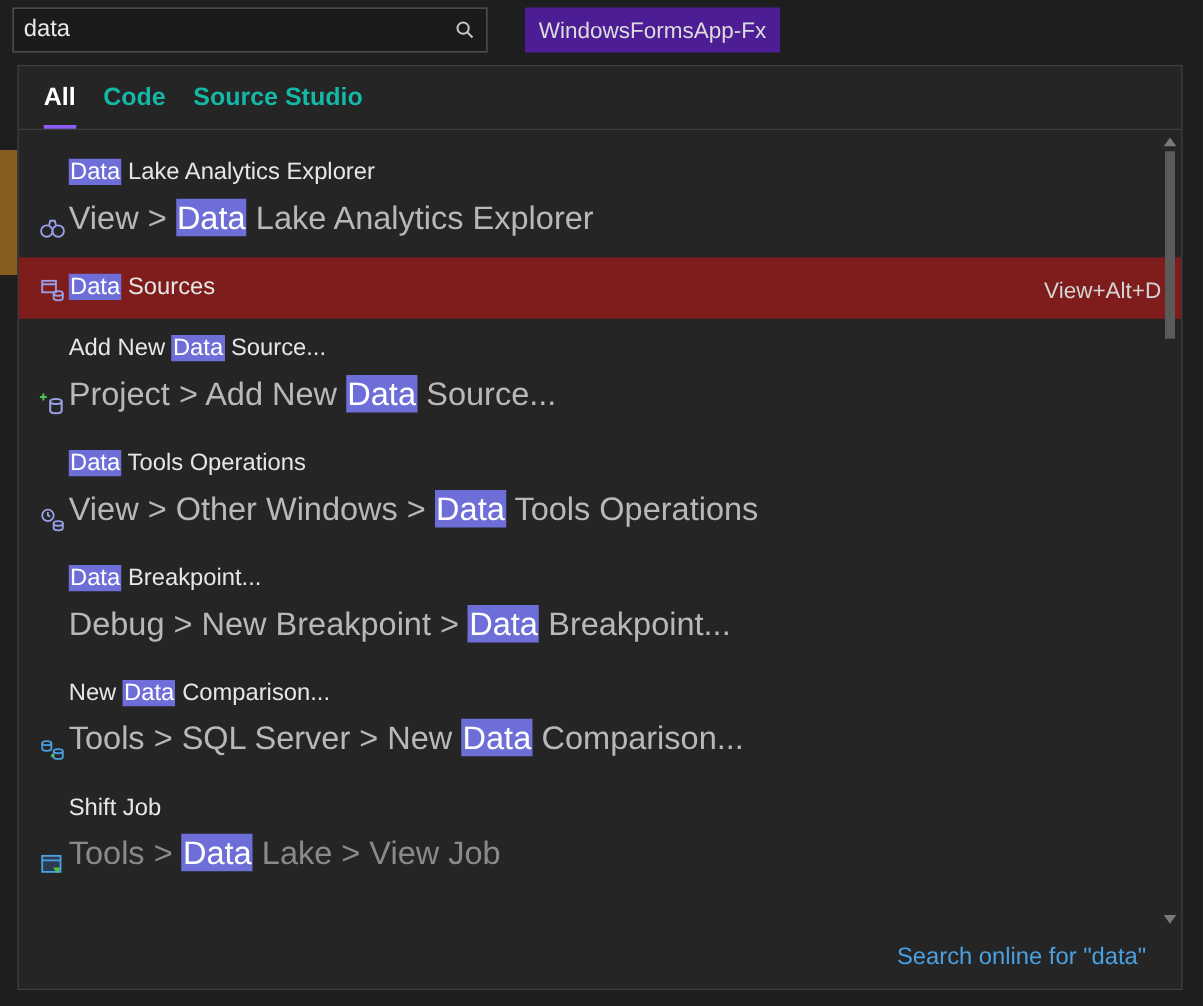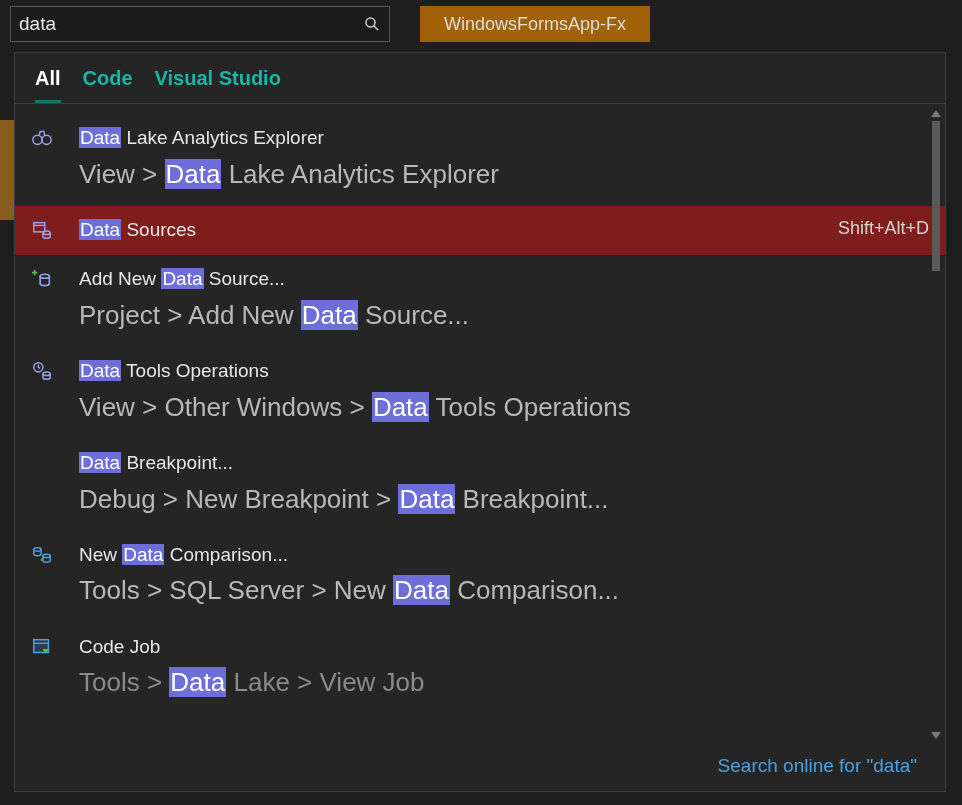--- a/index.html
+++ b/index.html
@@ -35,24 +35,24 @@
     color: #e8e8e8;
     font-size: 19px;
     font-family: inherit;
   }
   .search-icon {
     width: 18px; height: 18px;
     display: flex; align-items: center; justify-content: center;
     color: #c8c8c8;
   }
   .project-tab {
-    background: #a16207;
+    background: #4c1d95;
     color: #dcdcdc;
     height: 36px;
-    padding: 0 24px;
+    padding: 0 11px;
     display: flex;
     align-items: center;
     font-size: 18px;
   }
   
   .panel {
     position: absolute;
     left: 14px;
     top: 52px;
     width: 932px;
@@ -70,36 +70,37 @@
   }
   .tab {
     color: #14b8a6;
     font-size: 20px;
     font-weight: 600;
     padding-bottom: 10px;
     cursor: pointer;
   }
   .tab.active {
     color: #ffffff;
-    border-bottom: 3px solid #0f766e;
+    border-bottom: 3px solid #8b5cf6;
   }
   .results-wrap {
     flex: 1;
     position: relative;
     overflow: hidden;
   }
   .results {
     height: 100%;
     overflow-y: hidden;
     padding: 10px 0 0 0;
   }
   .result {
     display: flex;
     padding: 10px 16px 12px 14px;
-    gap: 24px;
+    gap: 0;
+    align-items: flex-end;
   }
   .result.selected {
     background: #7f1d1d;
   }
   .result-icon {
     width: 26px;
     display: flex;
     justify-content: center;
     padding-top: 3px;
   }
@@ -194,21 +195,21 @@
       </svg>
     </span>
   </div>
   <div class="project-tab">WindowsFormsApp-Fx</div>
 </div>
 
 <div class="panel">
   <div class="tabs">
       <div class="tab active">All</div>
       <div class="tab">Code</div>
-      <div class="tab">Visual Studio</div>
+      <div class="tab">Source Studio</div>
     </div>
 
   <div class="results-wrap">
     <div class="results">
         <div class="result">
           <div class="result-icon">
             <svg width="22" height="22" viewBox="0 0 24 24" fill="none" stroke="#9aa0e8" stroke-width="1.6">
               <circle cx="7" cy="14" r="5"></circle>
               <circle cx="17" cy="14" r="5"></circle>
               <path d="M9 9 L10 5 L14 5 L15 9"></path>
@@ -225,21 +226,21 @@
             <svg width="22" height="22" viewBox="0 0 24 24" fill="none" stroke="#9aa0e8" stroke-width="1.6">
               <rect x="3" y="4" width="12" height="10"></rect>
               <line x1="3" y1="7" x2="15" y2="7"></line>
               <ellipse cx="17" cy="15" rx="4" ry="2"></ellipse>
               <path d="M13 15 v4 a4 2 0 0 0 8 0 v-4"></path>
             </svg>
           </div>
           <div class="result-body">
             <div class="result-title"><span class="hl">Data</span> Sources</div>
           </div>
-          <div class="result-shortcut">Shift+Alt+D</div>
+          <div class="result-shortcut">View+Alt+D</div>
         </div>
         <div class="result">
           <div class="result-icon">
             <svg width="22" height="22" viewBox="0 0 24 24" fill="none" stroke-width="1.8">
               <g stroke="#4ec04e">
                 <line x1="4" y1="2" x2="4" y2="8"></line>
                 <line x1="1" y1="5" x2="7" y2="5"></line>
               </g>
               <g stroke="#9aa0e8">
                 <ellipse cx="15" cy="9" rx="5" ry="2.2"></ellipse>
@@ -290,21 +291,21 @@
         </div>
         <div class="result muted">
           <div class="result-icon">
             <svg width="22" height="22" viewBox="0 0 24 24" fill="none" stroke-width="1.6">
               <rect x="3" y="4" width="16" height="14" stroke="#4aa0e0" fill="#2d3a50"></rect>
               <line x1="3" y1="8" x2="19" y2="8" stroke="#4aa0e0"></line>
               <path d="M14 15 l4 0 l-2 3 z" fill="#4ec04e" stroke="#4ec04e"></path>
             </svg>
           </div>
           <div class="result-body">
-            <div class="result-title">Code Job</div>
+            <div class="result-title">Shift Job</div>
             <div class="result-path">Tools &gt; <span class="hl">Data</span> Lake &gt; View Job</div>
           </div>
         </div>
       </div>
 
     <div class="scroll-track">
       <div class="scroll-up"></div>
       <div class="scroll-thumb"></div>
       <div class="scroll-down"></div>
     </div>

